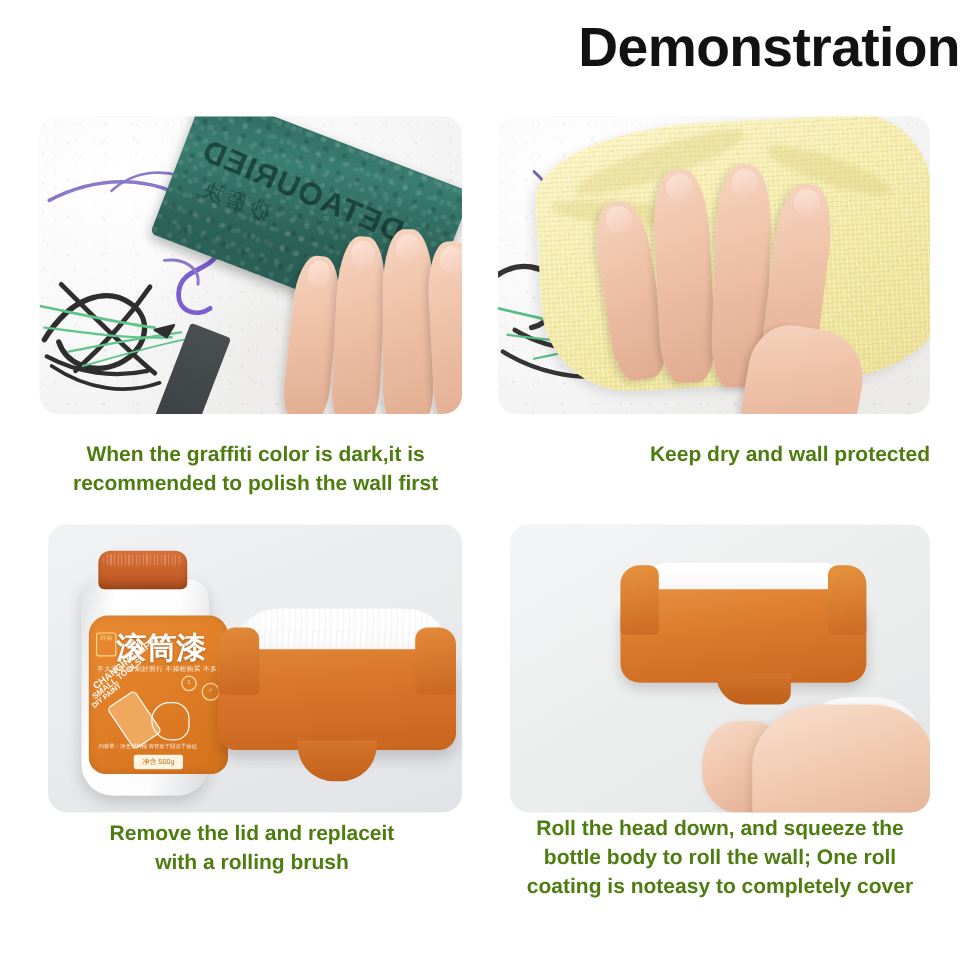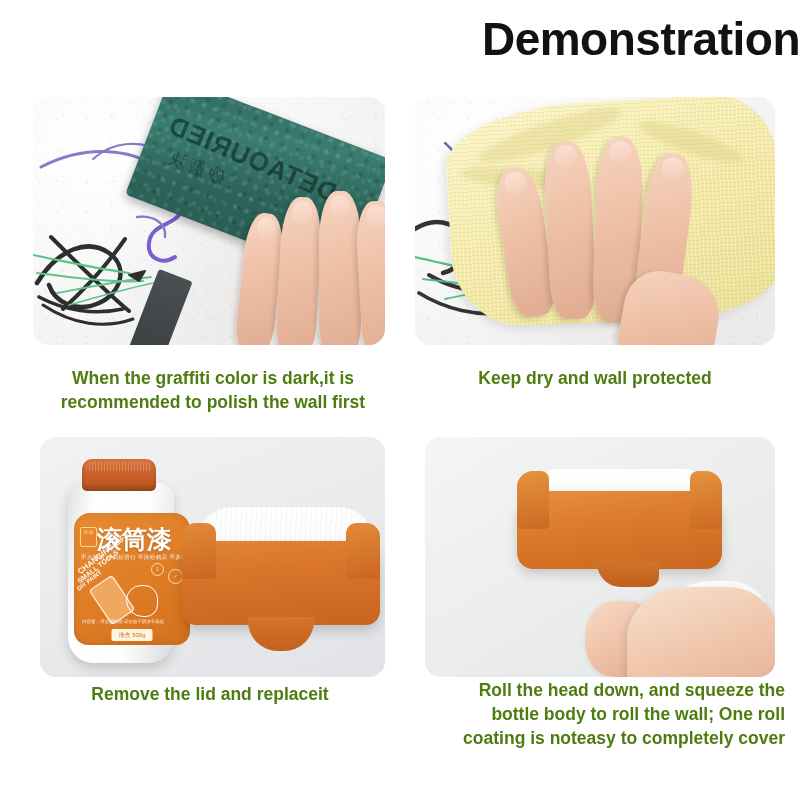--- a/index.html
+++ b/index.html
@@ -424,23 +424,23 @@
 
   
   .caption {
     position: absolute;
     font-size: 17.5px;
     font-weight: bold;
     color: #4d7c0f;
     line-height: 24px;
   }
   #cap1 { left: 33px; top: 366px; width: 360px; text-align: center; }
-  #cap2 { left: 415px; top: 366px; width: 360px; text-align: center; }
+  #cap2 { left: 415px; top: 366px; width: 360px; text-align: right; }
   #cap3 { left: 25px; top: 682px; width: 370px; text-align: center; }
-  #cap4 { left: 415px; top: 678px; width: 370px; text-align: right; }
+  #cap4 { left: 415px; top: 678px; width: 370px; text-align: center; }
   .caption .line { display: block; }
 </style>
 </head>
 <body>
 
 <h1 class="page-title">Demonstration</h1>
 
 <div class="grid">
 
   <div class="photo" id="panel1">
@@ -590,20 +590,21 @@
     <span class="line">When the graffiti color is dark,it is</span>
     <span class="line">recommended to polish the wall first</span>
   </div>
 
   <div class="caption" id="cap2">
     <span class="line">Keep dry and wall protected</span>
   </div>
 
   <div class="caption" id="cap3">
     <span class="line">Remove the lid and replaceit</span>
+    <span class="line">with a rolling brush</span>
   </div>
 
   <div class="caption" id="cap4">
     <span class="line">Roll the head down, and squeeze the</span>
     <span class="line">bottle body to roll the wall; One roll</span>
     <span class="line">coating is noteasy to completely cover</span>
   </div>
 
 </div>
 

